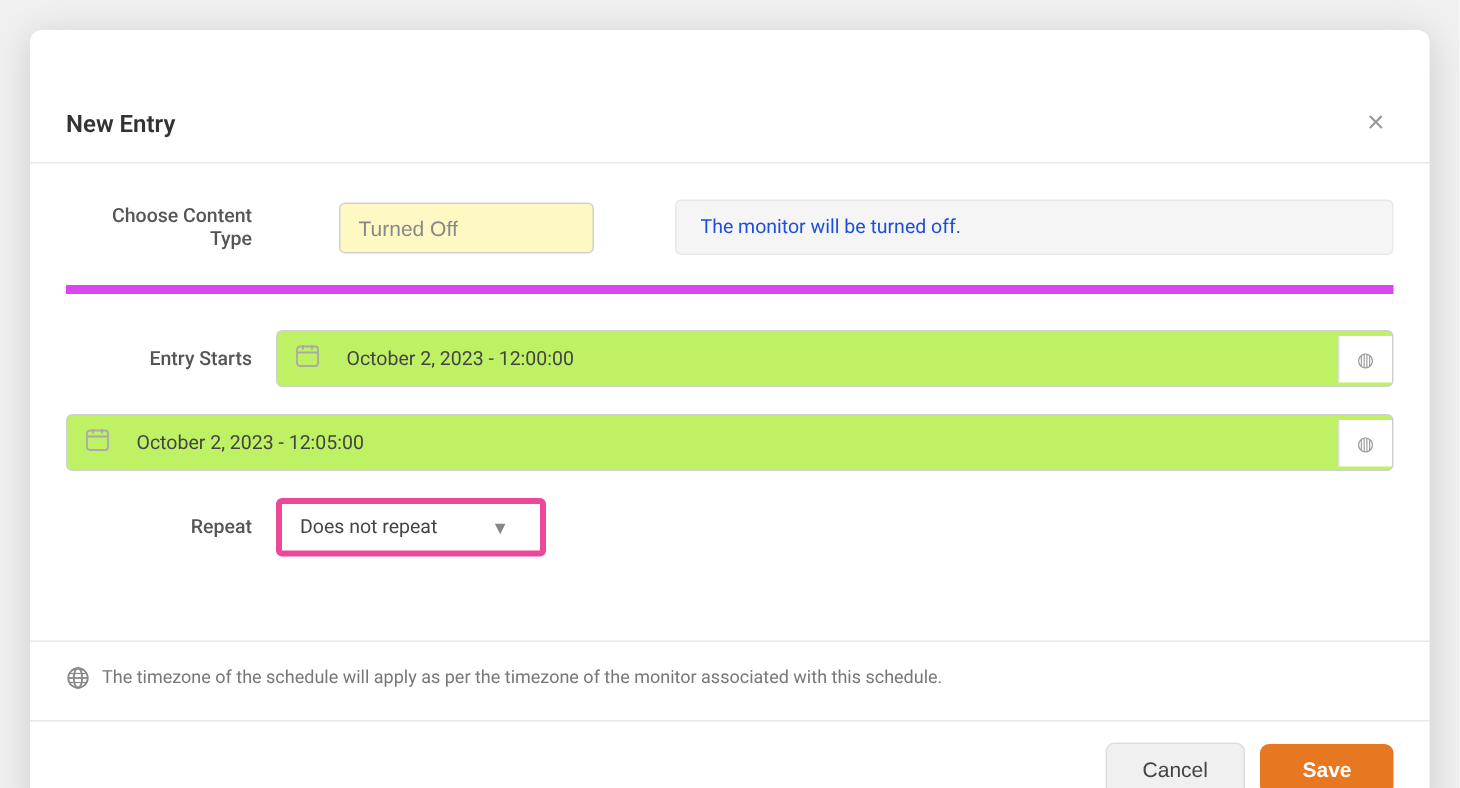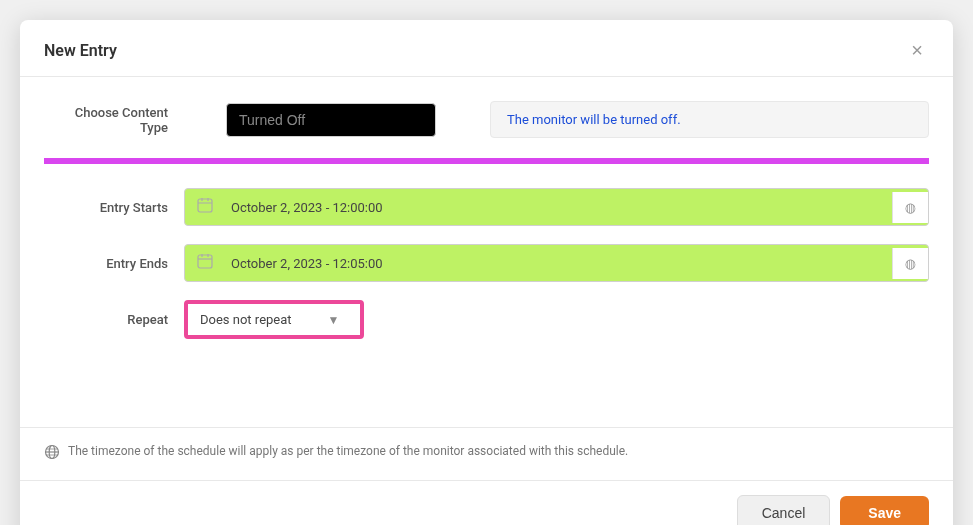--- a/index.html
+++ b/index.html
@@ -24,20 +24,21 @@
       flex-direction: column;
       position: relative;
     }
 
     .modal-header {
       display: flex;
       align-items: center;
       justify-content: space-between;
       padding: 18px 24px 14px 24px;
       border-bottom: 1px solid #e8e8e8;
+      margin-top: 32px;
     }
 
     .modal-title {
       font-size: 16px;
       font-weight: 600;
       color: #333;
     }
 
     .close-btn {
       background: none;
@@ -71,27 +72,27 @@
       width: 140px;
       text-align: right;
       padding-right: 16px;
       font-size: 13px;
       color: #555;
       font-weight: 500;
       flex-shrink: 0;
     }
 
     .content-type-select {
-      width: 210px;
+      width: 170px;
       border: 1px solid #d0d0d0;
       border-radius: 4px;
       padding: 8px 12px;
       font-size: 14px;
       color: #888;
-      background: #000000;
+      background: #fef9c3;
       outline: none;
       cursor: pointer;
       flex-shrink: 0;
     }
 
     .content-type-description {
       flex: 1;
       margin-left: 12px;
       background: #f5f5f5;
       border: 1px solid #e8e8e8;
@@ -231,21 +232,20 @@
           </svg>
         </span>
         <span class="datetime-value">October 2, 2023 - 12:00:00</span>
         <button class="chevron-btn">
           <span>◍</span>
         </button>
       </div>
     </div>
 
     <div class="form-row">
-      <label class="form-label">Entry Ends</label>
       <div class="datetime-field">
         <span class="cal-icon">
           <svg width="16" height="16" viewBox="0 0 16 16" fill="none" xmlns="http://www.w3.org/2000/svg">
             <rect x="1" y="2" width="14" height="13" rx="2" stroke="#aaa" stroke-width="1.2" fill="none"></rect>
             <line x1="1" y1="6" x2="15" y2="6" stroke="#aaa" stroke-width="1.2"></line>
             <line x1="5" y1="1" x2="5" y2="4" stroke="#aaa" stroke-width="1.2"></line>
             <line x1="11" y1="1" x2="11" y2="4" stroke="#aaa" stroke-width="1.2"></line>
           </svg>
         </span>
         <span class="datetime-value">October 2, 2023 - 12:05:00</span>

